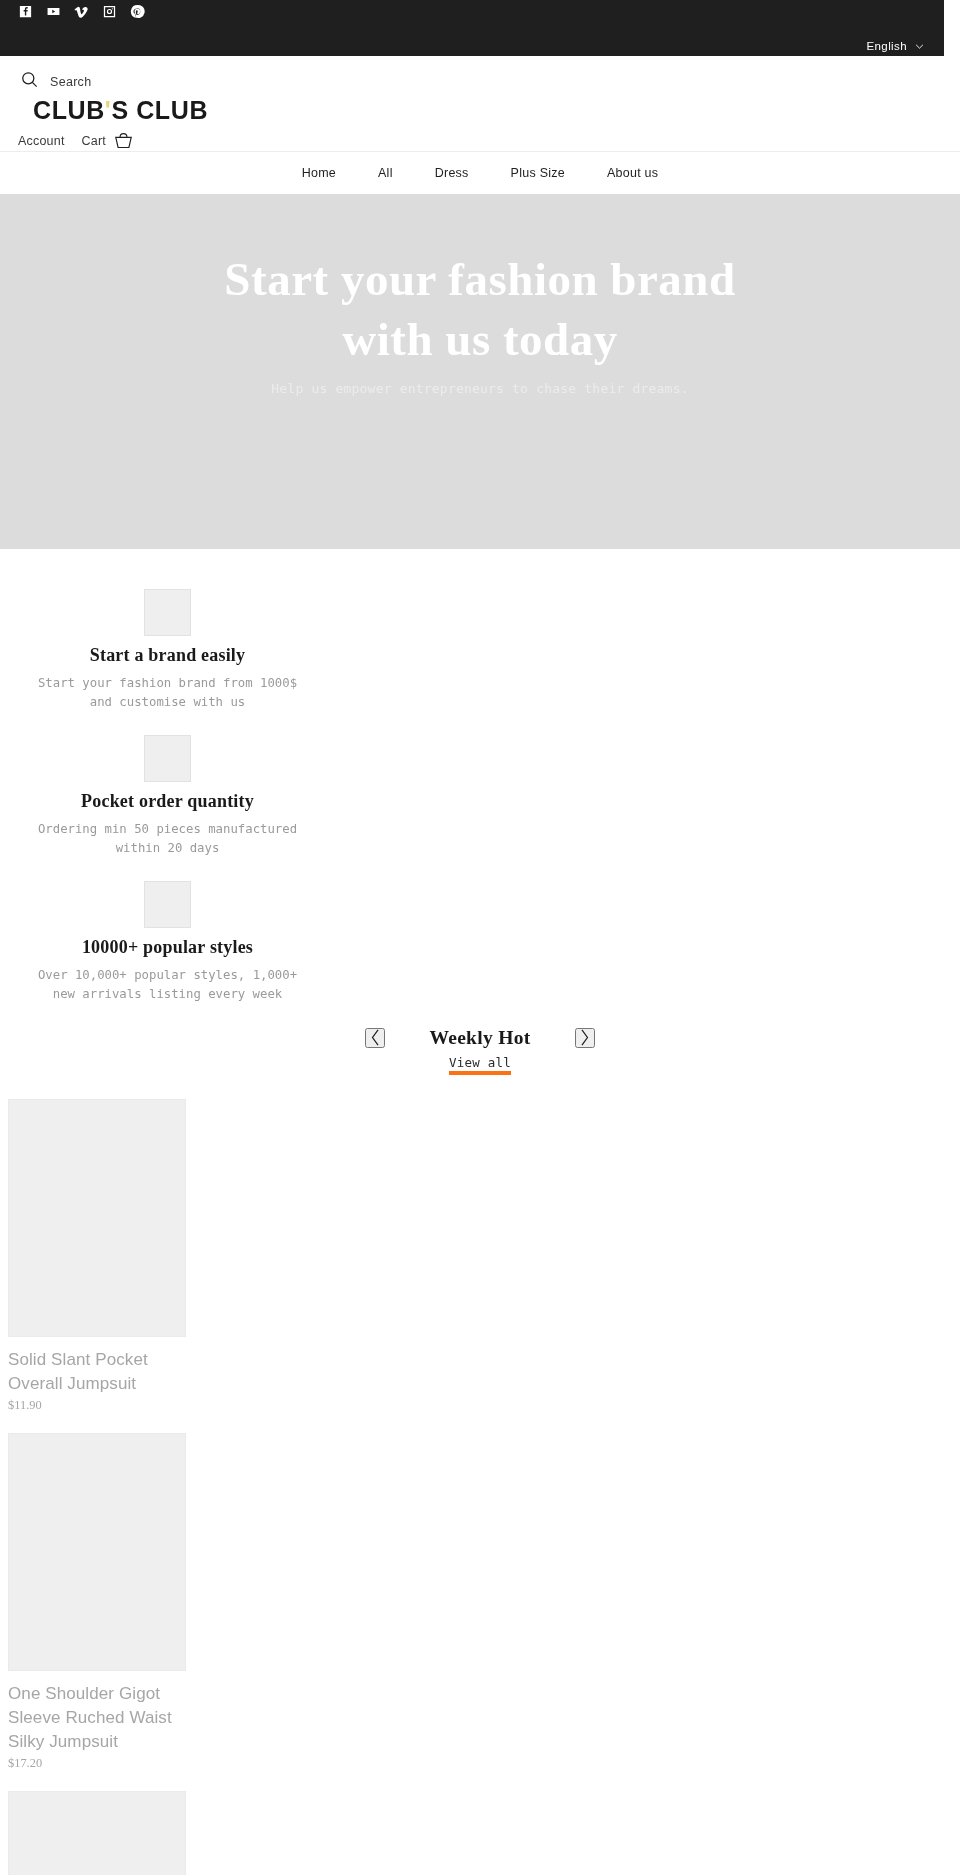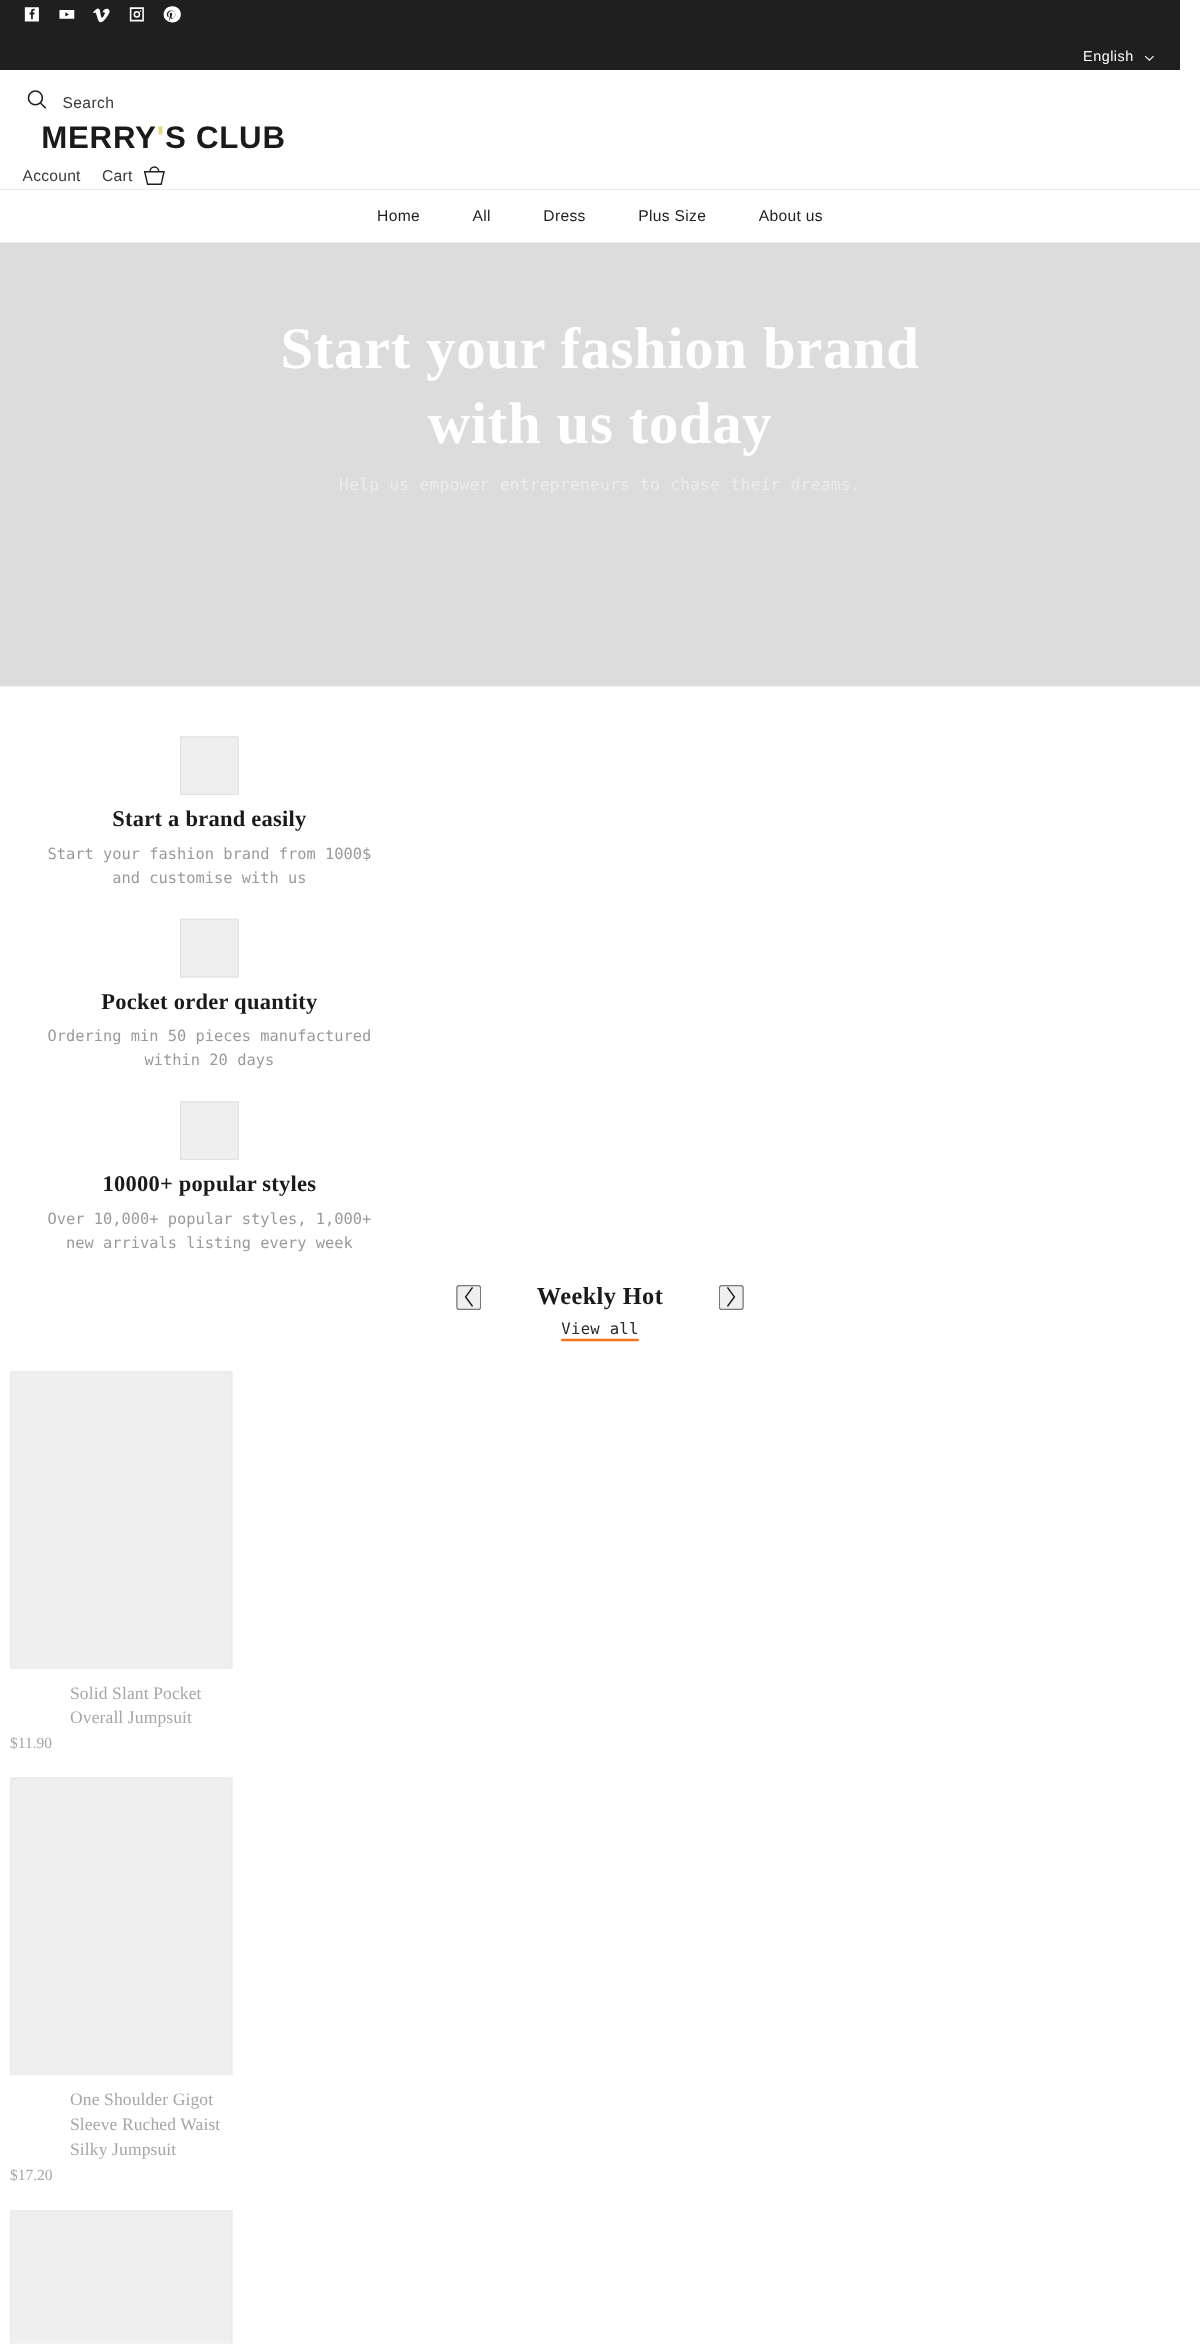--- a/index.html
+++ b/index.html
@@ -217,21 +217,21 @@
     color: #1a1a1a;
     letter-spacing: 0.3px;
     white-space: nowrap;
   }
   .view-all {
     display: inline-block;
     margin-top: 6px;
     font-family: "DejaVu Sans Mono", monospace;
     font-size: 12.5px;
     color: #2a2a2a;
-    border-bottom: 2px solid #f97316;
+    border-bottom: 4px solid #f97316;
     padding-bottom: 1px;
     letter-spacing: 0.2px;
   }
 
   
   .product-grid {
     position: relative;
     width: 960px;
     margin-top: 24px;
     padding-left: 8px;
@@ -241,26 +241,25 @@
     margin-bottom: 20px;
   }
   .product-thumb {
     width: 178px;
     height: 238px;
     background: #efefef;
     border: 1px solid #eaeaea;
   }
   .product-title {
     margin-top: 11px;
-    font-family: Liberation Serif, serif;
-    font-size: 14px;
+    font-family: Liberation Sans, sans-serif;
+    font-size: 17px;
     line-height: 1.42;
     color: #a6a6a6;
     letter-spacing: 0.1px;
-    margin-left: 48px;
   }
   .product-price {
     margin-top: 2px;
     font-family: "Liberation Serif", serif;
     font-size: 12.4px;
     color: #a6a6a6;
   }
 </style>
 </head>
 <body>
@@ -308,21 +307,21 @@
     <span class="search-icon">
       <svg viewBox="0 0 24 24">
           <circle cx="10.5" cy="10.5" r="7" fill="none" stroke="#1f1f1f" stroke-width="1.6"></circle>
           <line x1="15.6" y1="15.6" x2="21" y2="21" stroke="#1f1f1f" stroke-width="1.6"></line>
         </svg>
     </span>
     <span class="search-label" placeholder="Search">Search</span>
   </div>
 
   <div class="logo">
-    <span>MERRY</span><span class="apos">'</span><span>S CLUB</span>
+    <span>CLUB</span><span class="apos">'</span><span>S CLUB</span>
   </div>
 
   <div class="acct-row">
     <a class="acct-link">Account</a>
     <a class="cart-wrap">
       <span class="acct-link">Cart</span>
       <span class="cart-icon">
         <svg viewBox="0 0 24 22">
             <path d="M2 7h20l-3 13H5L2 7z" fill="none" stroke="#1f1f1f" stroke-width="1.5"></path>
             <path d="M7.5 7c0-3 2-5 4.5-5s4.5 2 4.5 5" fill="none" stroke="#1f1f1f" stroke-width="1.5"></path>

